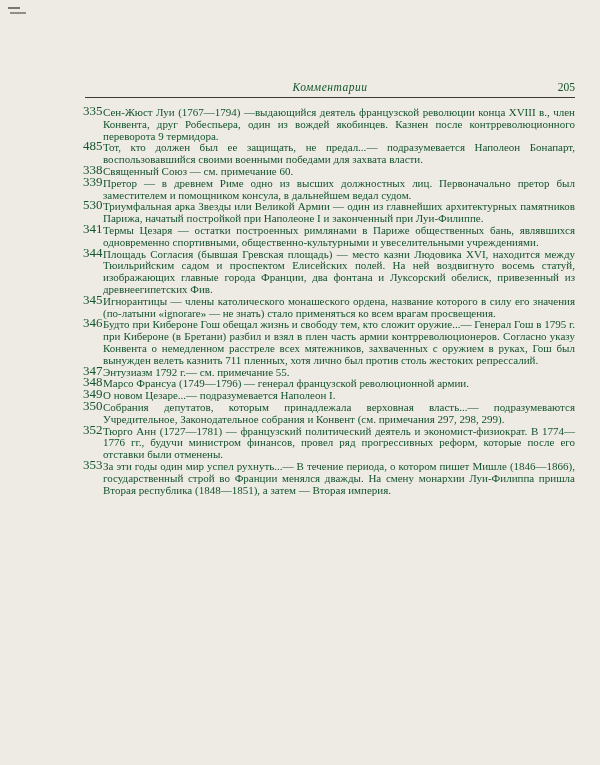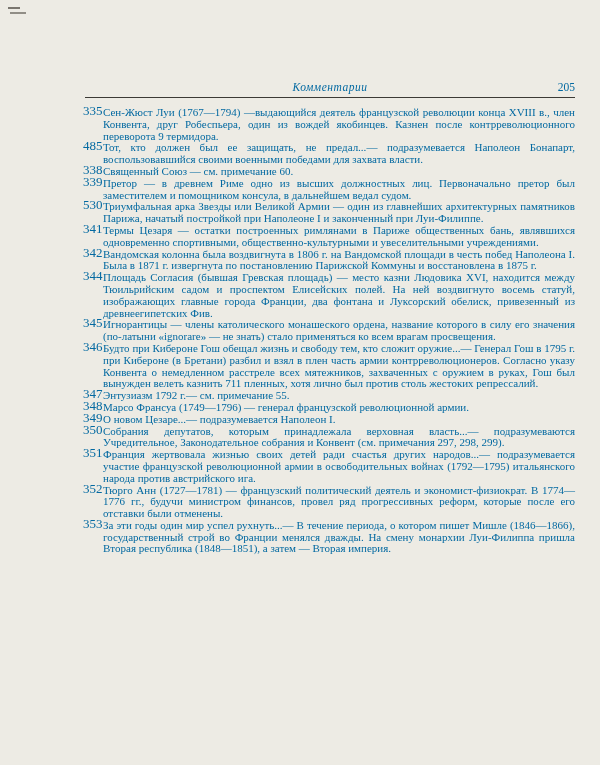--- a/index.html
+++ b/index.html
@@ -6,21 +6,21 @@
     margin: 0;
     padding: 0;
     background: #e8e6df;
   }
   .page {
     position: relative;
     width: 600px;
     height: 765px;
     background: #edebe4;
     font-family: "Liberation Serif", "DejaVu Serif", serif;
-    color: #0369a1;
+    color: #14532d;
     box-sizing: border-box;
     padding: 80px 25px 20px 85px;
     overflow: hidden;
   }
   .scan-artifact {
     position: absolute;
     top: 6px;
     left: 8px;
     width: 26px;
     height: 10px;
@@ -90,25 +90,23 @@
 
   <hr class="header-rule">
 
   <div class="entries">
       <div class="entry"><span class="entry-num">335</span><span class="entry-term">Сен-Жюст Луи</span><span class="entry-text"> (1767—1794) —выдающийся деятель французской революции конца XVIII в., член Конвента, друг Робеспьера, один из вождей якобинцев. Казнен после контрреволюционного переворота 9 термидора.</span></div>
       <div class="entry"><span class="entry-num">485</span><span class="entry-term">Тот, кто должен был ее защищать, не предал...</span><span class="entry-text">— подразумевается Наполеон Бонапарт, воспользовавшийся своими военными победами для захвата власти.</span></div>
       <div class="entry"><span class="entry-num">338</span><span class="entry-term">Священный Союз</span><span class="entry-text"> — см. примечание 60.</span></div>
       <div class="entry"><span class="entry-num">339</span><span class="entry-term">Претор</span><span class="entry-text"> — в древнем Риме одно из высших должностных лиц. Первоначально претор был заместителем и помощником консула, в дальнейшем ведал судом.</span></div>
       <div class="entry"><span class="entry-num">530</span><span class="entry-term">Триумфальная арка Звезды или Великой Армии</span><span class="entry-text"> — один из главнейших архитектурных памятников Парижа, начатый постройкой при Наполеоне I и законченный при Луи-Филиппе.</span></div>
       <div class="entry"><span class="entry-num">341</span><span class="entry-term">Термы Цезаря</span><span class="entry-text"> — остатки построенных римлянами в Париже общественных бань, являвшихся одновременно спортивными, общественно-культурными и увеселительными учреждениями.</span></div>
-      <div class="entry"><span class="entry-num">342</span><span class="entry-term">Вандомская колонна</span><span class="entry-text"> была воздвигнута в 1806 г. на Вандомской площади в честь побед Наполеона I. Была в 1871 г. извергнута по постановлению Парижской Коммуны и восстановлена в 1875 г.</span></div>
       <div class="entry"><span class="entry-num">344</span><span class="entry-term">Площадь Согласия</span><span class="entry-text"> (бывшая Гревская площадь) — место казни Людовика XVI, находится между Тюильрийским садом и проспектом Елисейских полей. На ней воздвигнуто восемь статуй, изображающих главные города Франции, два фонтана и Луксорский обелиск, привезенный из древнеегипетских Фив.</span></div>
       <div class="entry"><span class="entry-num">345</span><span class="entry-term">Игнорантицы</span><span class="entry-text"> — члены католического монашеского ордена, название которого в силу его значения (по-латыни «ignorare» — не знать) стало применяться ко всем врагам просвещения.</span></div>
       <div class="entry"><span class="entry-num">346</span><span class="entry-term">Будто при Кибероне Гош обещал жизнь и свободу тем, кто сложит оружие...</span><span class="entry-text">— Генерал Гош в 1795 г. при Кибероне (в Бретани) разбил и взял в плен часть армии контрреволюционеров. Согласно указу Конвента о немедленном расстреле всех мятежников, захваченных с оружием в руках, Гош был вынужден велеть казнить 711 пленных, хотя лично был против столь жестоких репрессалий.</span></div>
       <div class="entry"><span class="entry-num">347</span><span class="entry-term">Энтузиазм 1792 г.</span><span class="entry-text">— см. примечание 55.</span></div>
       <div class="entry"><span class="entry-num">348</span><span class="entry-term">Марсо Франсуа</span><span class="entry-text"> (1749—1796) — генерал французской революционной армии.</span></div>
       <div class="entry"><span class="entry-num">349</span><span class="entry-term">О новом Цезаре...</span><span class="entry-text">— подразумевается Наполеон I.</span></div>
       <div class="entry"><span class="entry-num">350</span><span class="entry-term">Собрания депутатов, которым принадлежала верховная власть...</span><span class="entry-text">— подразумеваются Учредительное, Законодательное собрания и Конвент (см. примечания 297, 298, 299).</span></div>
-      <div class="entry"><span class="entry-num">351</span><span class="entry-term">Франция жертвовала жизнью своих детей ради счастья других народов...</span><span class="entry-text">— подразумевается участие французской революционной армии в освободительных войнах (1792—1795) итальянского народа против австрийского ига.</span></div>
       <div class="entry"><span class="entry-num">352</span><span class="entry-term">Тюрго Анн</span><span class="entry-text"> (1727—1781) — французский политический деятель и экономист-физиократ. В 1774—1776 гг., будучи министром финансов, провел ряд прогрессивных реформ, которые после его отставки были отменены.</span></div>
       <div class="entry"><span class="entry-num">353</span><span class="entry-term">За эти годы один мир успел рухнуть...</span><span class="entry-text">— В течение периода, о котором пишет Мишле (1846—1866), государственный строй во Франции менялся дважды. На смену монархии Луи-Филиппа пришла Вторая республика (1848—1851), а затем — Вторая империя.</span></div>
     </div>
 </div>
 
 </body></html>

